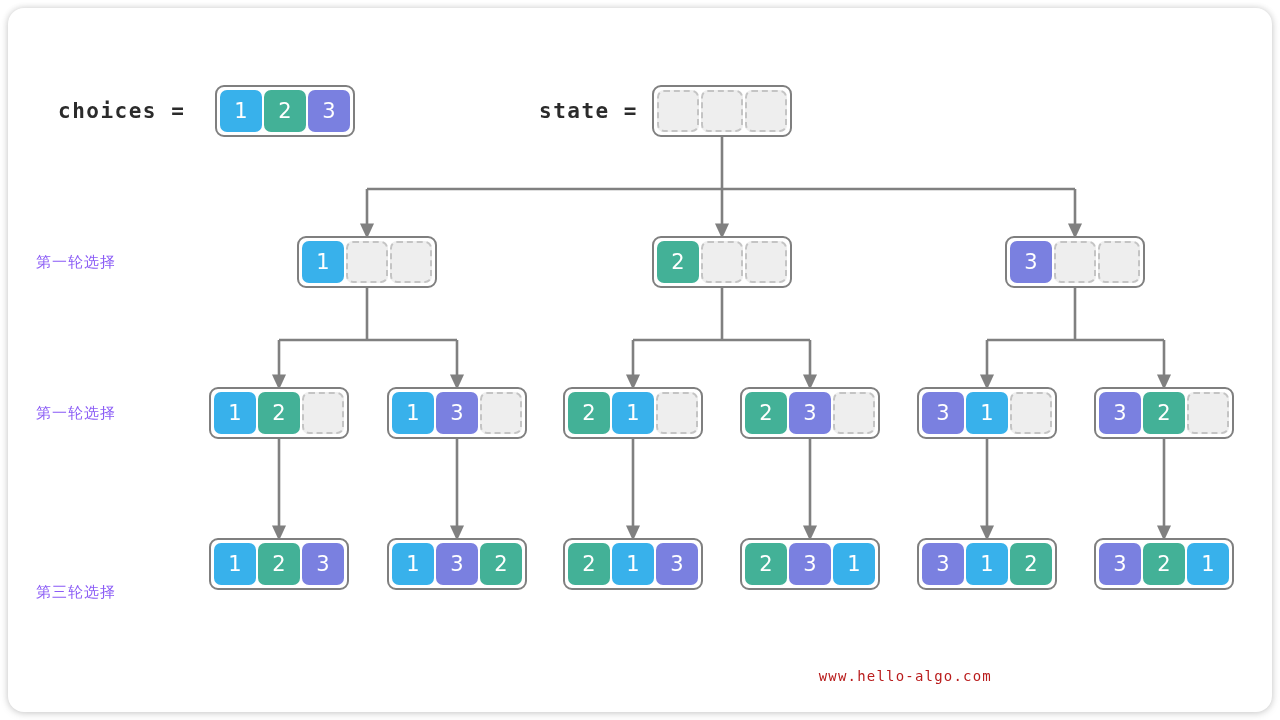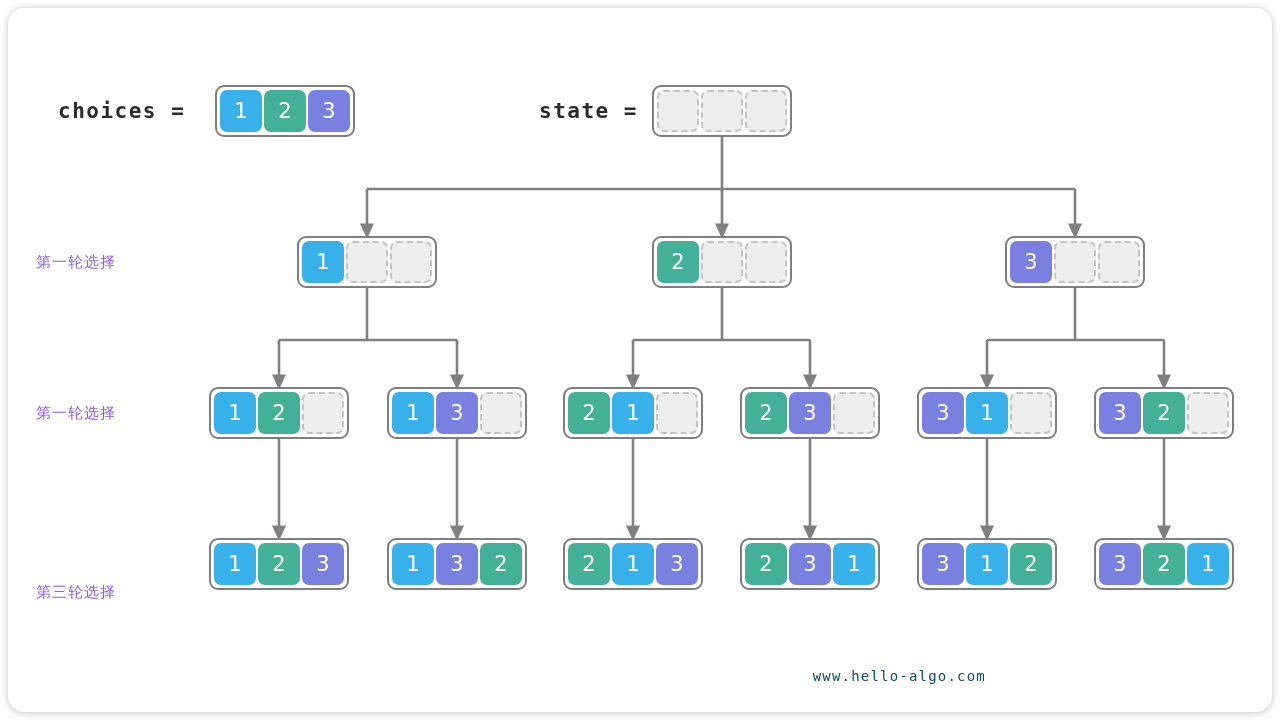--- a/index.html
+++ b/index.html
@@ -51,25 +51,25 @@
     position: absolute;
     font-family: "DejaVu Sans", sans-serif;
     font-size: 15px;
     color: #8b5cf6;
     white-space: nowrap;
     transform: translateY(-50%);
     letter-spacing: 1px;
   }
   .watermark {
     position: absolute;
-    right: 46px;
+    right: 40px;
     bottom: 36px;
     font-family: "DejaVu Sans Mono", monospace;
     font-size: 14px;
-    color: #0c4a6e;
+    color: #b91c1c;
     letter-spacing: 1.2px;
     white-space: nowrap;
   }
   
   .array {
     position: absolute;
     display: flex;
     flex-direction: row;
     align-items: center;
     box-sizing: border-box;

